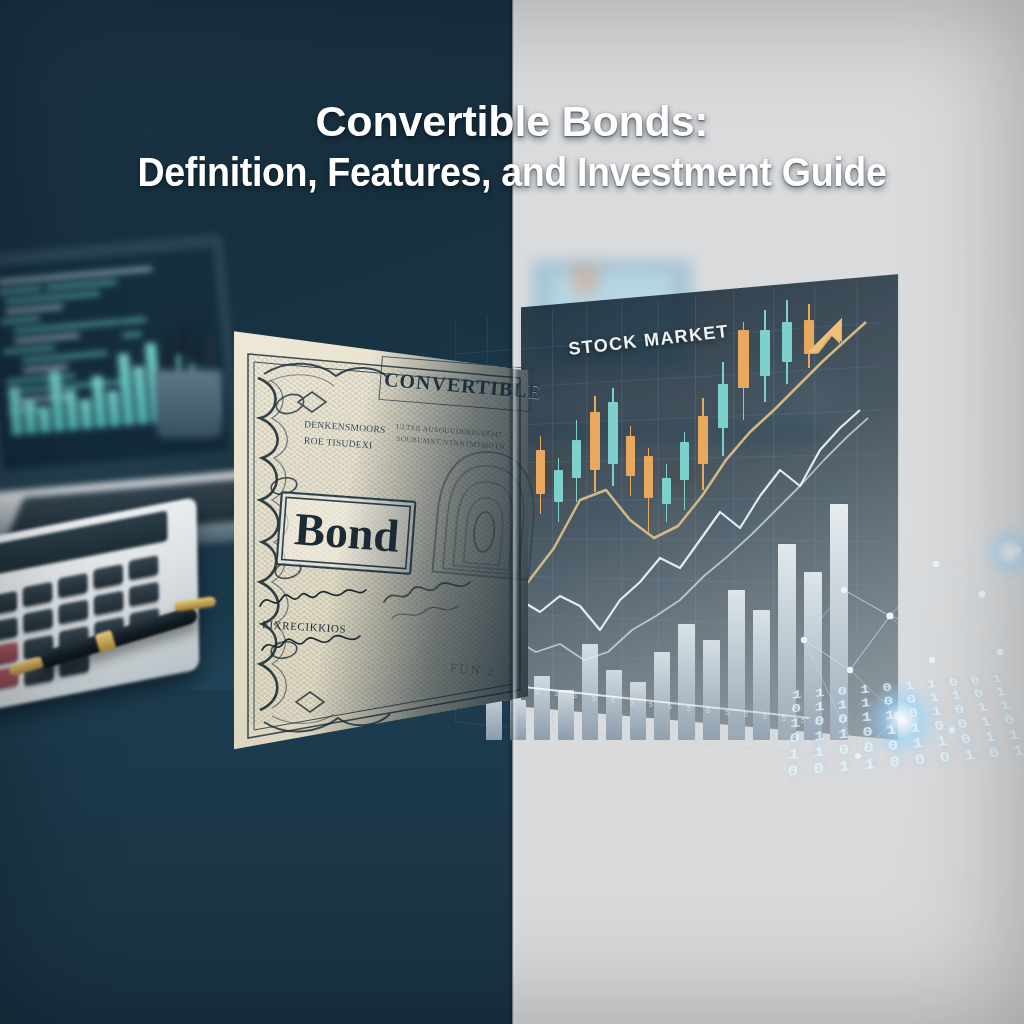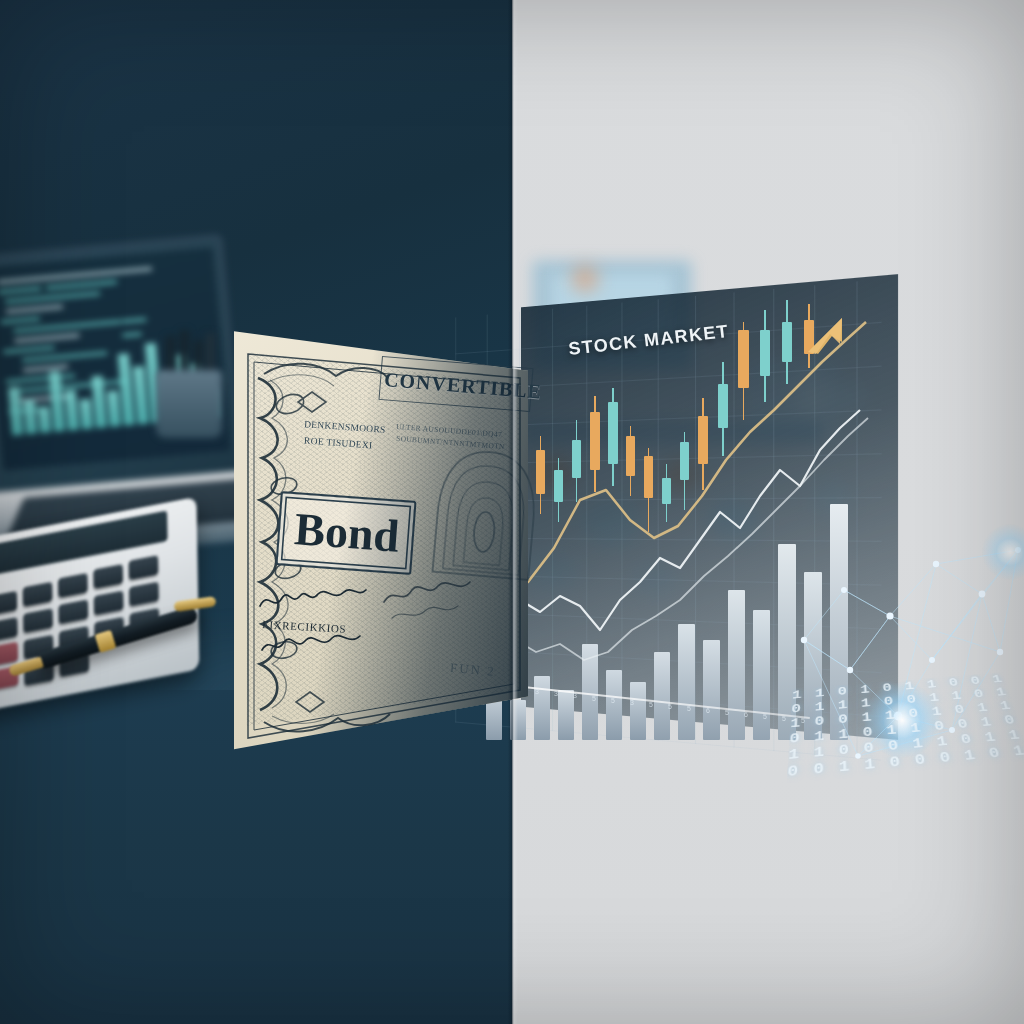--- a/index.html
+++ b/index.html
@@ -601,15 +601,19 @@
       <div class="br">1 1 0 1 0 1 1 0 0 1 0 1 1</div>
       <div class="br">0 1 1 1 0 0 1 1 0 1 0 0 1</div>
       <div class="br">1 0 0 1 1 0 1 0 1 1 1 0 0</div>
       <div class="br">0 1 1 0 1 1 0 0 1 0 0 1 1</div>
       <div class="br">1 1 0 0 0 1 1 0 1 1 0 1 0</div>
       <div class="br">0 0 1 1 0 0 0 1 0 1 1 0 1</div>
     </div>
 
   <div class="split-seam"></div>
 
+  <div class="headline">
+    <span class="h-title">Convertible Bonds:</span>
+    <span class="h-sub">Definition, Features, and Investment Guide</span>
+  </div>
 
   <div class="vignette"></div>
 </div>
 
 </body></html>

